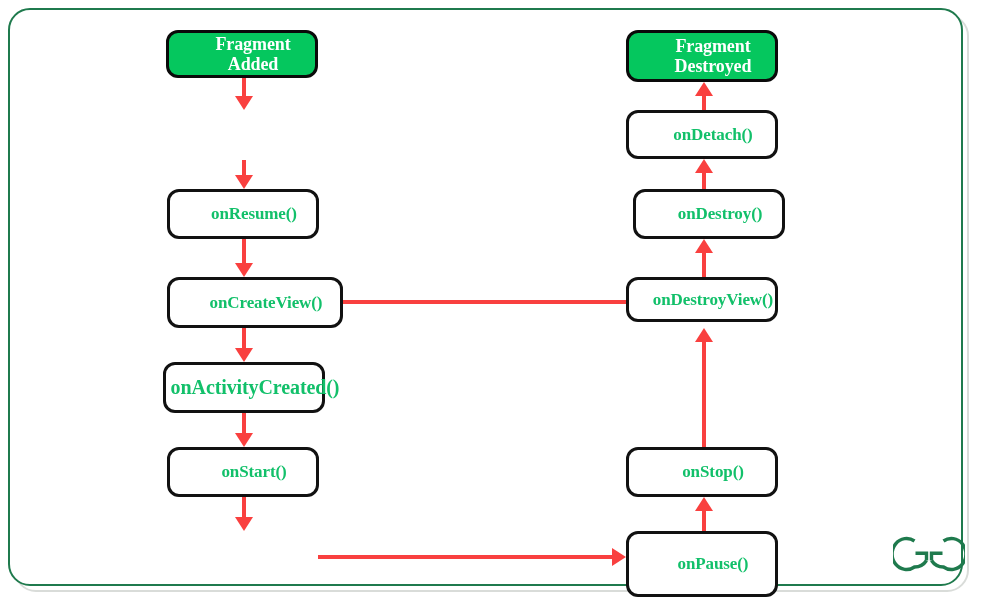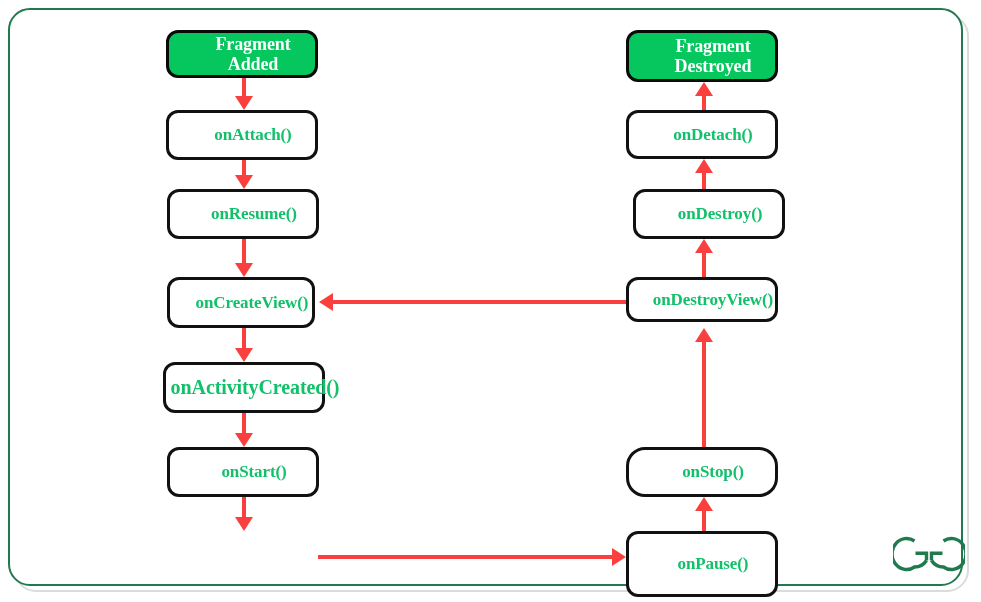--- a/index.html
+++ b/index.html
@@ -206,41 +206,40 @@
     <div class="head left"></div>
   </div>
 
   <div class="arrow-h" style="left:318px; top:547px; width:308px; height:20px;">
     <div class="shaft" style="left:0; width:296px;"></div>
     <div class="head right"></div>
   </div>
 
   <div class="node terminal" style="left:166px; top:30px; width:152px; height:48px;">Fragment Added</div>
 
-  <div class="node" style="left:166px; top:110px; width:152px; height:50px;">onAttach()</div>
 
   <div class="node" style="left:167px; top:189px; width:152px; height:50px;">onResume()</div>
 
-  <div class="node" style="left:167px; top:277px; width:148px; height:51px;">onCreateView()</div>
+  <div class="node" style="left:167px; top:277px; width:176px; height:51px;">onCreateView()</div>
 
   <div class="node" style="left:163px; top:362px; width:162px; height:51px; font-size:20px;">onActivityCreated()</div>
 
   <div class="node" style="left:167px; top:447px; width:152px; height:50px;">onStart()</div>
 
 
   <div class="node" style="left:626px; top:110px; width:152px; height:49px;">onDetach()</div>
 
   <div class="node terminal" style="left:626px; top:30px; width:152px; height:52px; white-space:pre-line;">Fragment
 Destroyed</div>
 
   <div class="node" style="left:626px; top:189px; width:152px; height:50px;margin-left:7px;">onDestroy()</div>
 
   <div class="node" style="left:626px; top:277px; width:152px; height:45px;">onDestroyView()</div>
 
-  <div class="node" style="left:626px; top:447px; width:152px; height:50px;border-radius:19px;">onStop()</div>
+  <div class="node" style="left:626px; top:447px; width:152px; height:50px;">onStop()</div>
 
   <div class="node" style="left:626px; top:531px; width:152px; height:66px;border-radius:12px;">onPause()</div>
 
   <div class="logo">
     <svg width="72" height="48" viewBox="0 0 72 48" xmlns="http://www.w3.org/2000/svg">
       <g fill="none" stroke="#1f7a4d" stroke-width="3.4">
 
         <path d="M21.5 14.0 A14.5 15.5 0 1 0 21.5 40.0 A14.5 15.5 0 0 0 33.5 33.5"></path>
         <path d="M33.5 33.5 L33.5 26.2 L22.5 26.2"></path>
 

